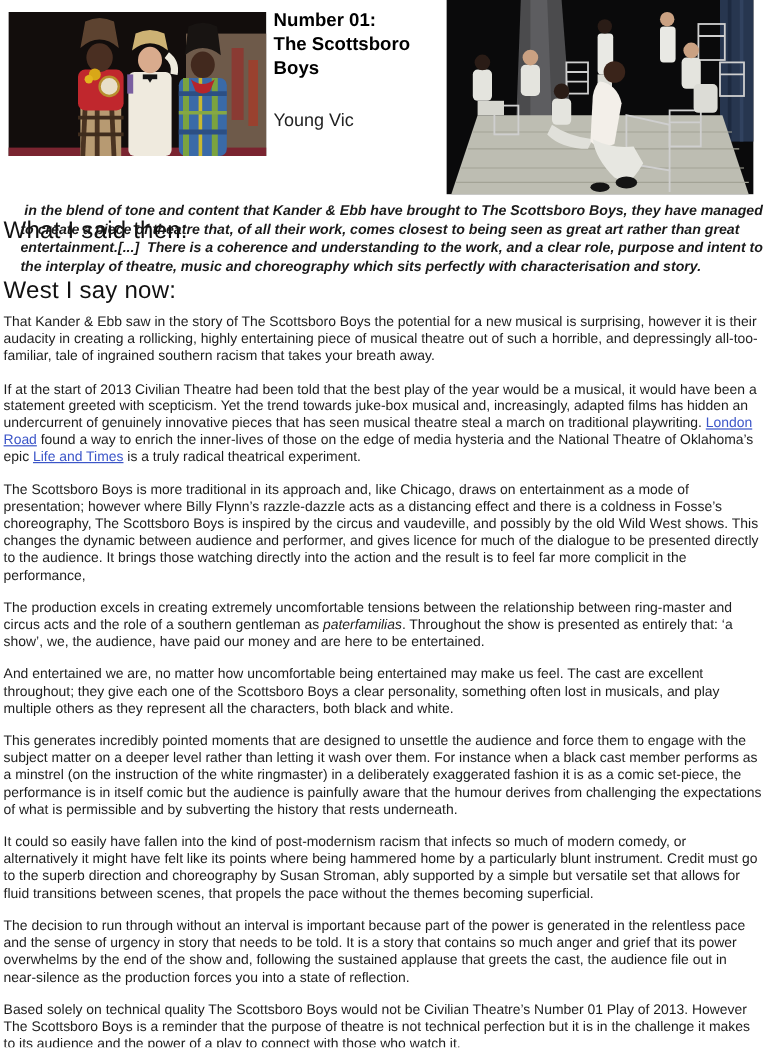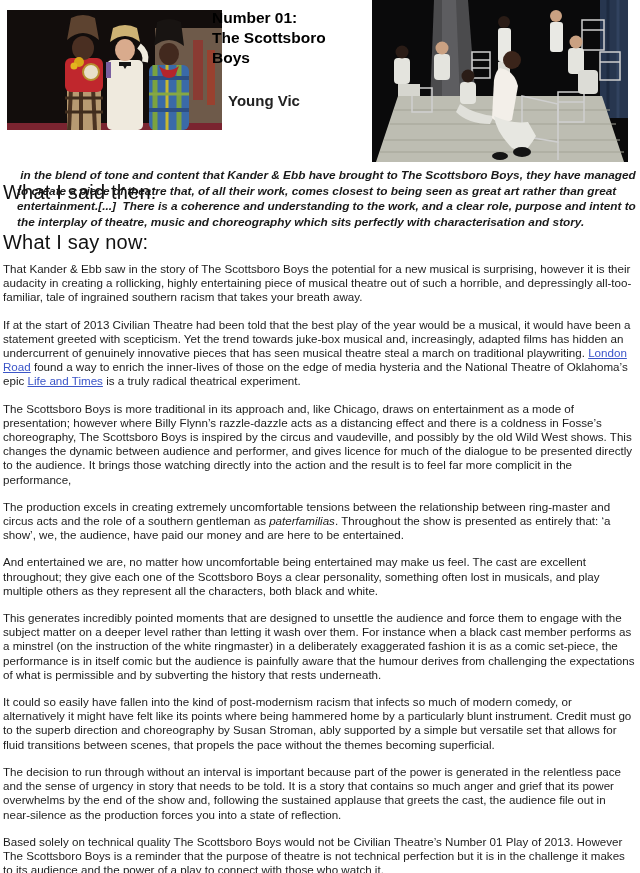--- a/index.html
+++ b/index.html
@@ -5,23 +5,23 @@
   html,body{margin:0;padding:0;background:#ffffff;}
   .page{
     position:relative;width:640px;height:873px;background:#ffffff;overflow:hidden;
     font-family:"Liberation Sans", sans-serif;color:#1f1f1f;
   }
   
   .photo-left{position:absolute;left:7px;top:10px;width:215px;height:120px;}
   .photo-right{position:absolute;left:372px;top:0px;width:256px;height:162px;}
   .photo-left svg,.photo-right svg{display:block;width:100%;height:100%;}
   
-  .title-block{position:absolute;left:212px;top:8px;width:140px;}
+  .title-block{position:absolute;left:228px;top:8px;width:140px;}
   .title-line{font-weight:700;font-size:15.5px;line-height:20px;color:#000;}
-  .venue{position:absolute;left:228px;top:92px;font-size:15px;color:#222;font-weight:bold;}
+  .venue{position:absolute;left:228px;top:92px;font-size:15px;color:#222;}
   
   .section-heading{
     position:absolute;left:3px;font-size:20px;font-weight:400;color:#111;
     letter-spacing:.2px;
   }
   #heading-then{top:141px;margin-top:40px;}
   #heading-now{top:231px;}
   
   .quote{
     position:absolute;left:17px;top:168px;width:633px;
@@ -155,21 +155,21 @@
         <path d="M122 116 q16 8 34 6 l8 14 q-8 14 -14 16 l-10 -4 q-16 -16 -18 -32" fill="#e7e7e1"></path>
         <ellipse cx="150" cy="152" rx="9" ry="5" fill="#141414"></ellipse>
         <ellipse cx="128" cy="156" rx="8" ry="4" fill="#141414"></ellipse>
       </g>
     </svg>
   </div>
 
   <div class="section-heading" id="heading-then">What I said then:</div>
   <div class="quote"> in the blend of tone and content that Kander &amp; Ebb have brought to The Scottsboro Boys, they have managed to create a piece of theatre that, of all their work, comes closest to being seen as great art rather than great entertainment.[...]  There is a coherence and understanding to the work, and a clear role, purpose and intent to the interplay of theatre, music and choreography which sits perfectly with characterisation and story.</div>
 
-  <div class="section-heading" id="heading-now">What I say now:</div>
+  <div class="section-heading" id="heading-now">West I say now:</div>
   <div class="review" id="review-body">
       <p>That Kander &amp; Ebb saw in the story of The Scottsboro Boys the potential for a new musical is surprising, however it is their audacity in creating a rollicking, highly entertaining piece of musical theatre out of such a horrible, and depressingly all-too-familiar, tale of ingrained southern racism that takes your breath away.</p>
       <p>If at the start of 2013 Civilian Theatre had been told that the best play of the year would be a musical, it would have been a statement greeted with scepticism. Yet the trend towards juke-box musical and, increasingly, adapted films has hidden an undercurrent of genuinely innovative pieces that has seen musical theatre steal a march on traditional playwriting. <a style="color: rgb(59, 85, 200);">London Road</a> found a way to enrich the inner-lives of those on the edge of media hysteria and the National Theatre of Oklahoma’s epic <a style="color: rgb(59, 85, 200);">Life and Times</a> is a truly radical theatrical experiment.</p>
       <p>The Scottsboro Boys is more traditional in its approach and, like Chicago, draws on entertainment as a mode of presentation; however where Billy Flynn’s razzle-dazzle acts as a distancing effect and there is a coldness in Fosse’s choreography, The Scottsboro Boys is inspired by the circus and vaudeville, and possibly by the old Wild West shows. This changes the dynamic between audience and performer, and gives licence for much of the dialogue to be presented directly to the audience. It brings those watching directly into the action and the result is to feel far more complicit in the performance,</p>
       <p>The production excels in creating extremely uncomfortable tensions between the relationship between ring-master and circus acts and the role of a southern gentleman as <em>paterfamilias</em>. Throughout the show is presented as entirely that: ‘a show’, we, the audience, have paid our money and are here to be entertained.</p>
       <p>And entertained we are, no matter how uncomfortable being entertained may make us feel. The cast are excellent throughout; they give each one of the Scottsboro Boys a clear personality, something often lost in musicals, and play multiple others as they represent all the characters, both black and white.</p>
       <p>This generates incredibly pointed moments that are designed to unsettle the audience and force them to engage with the subject matter on a deeper level rather than letting it wash over them. For instance when a black cast member performs as a minstrel (on the instruction of the white ringmaster) in a deliberately exaggerated fashion it is as a comic set-piece, the performance is in itself comic but the audience is painfully aware that the humour derives from challenging the expectations of what is permissible and by subverting the history that rests underneath.</p>
       <p>It could so easily have fallen into the kind of post-modernism racism that infects so much of modern comedy, or alternatively it might have felt like its points where being hammered home by a particularly blunt instrument. Credit must go to the superb direction and choreography by Susan Stroman, ably supported by a simple but versatile set that allows for fluid transitions between scenes, that propels the pace without the themes becoming superficial.</p>
       <p>The decision to run through without an interval is important because part of the power is generated in the relentless pace and the sense of urgency in story that needs to be told. It is a story that contains so much anger and grief that its power overwhelms by the end of the show and, following the sustained applause that greets the cast, the audience file out in near-silence as the production forces you into a state of reflection.</p>
       <p>Based solely on technical quality The Scottsboro Boys would not be Civilian Theatre’s Number 01 Play of 2013. However The Scottsboro Boys is a reminder that the purpose of theatre is not technical perfection but it is in the challenge it makes to  its audience and the power of a play to connect with those who watch it.</p>

